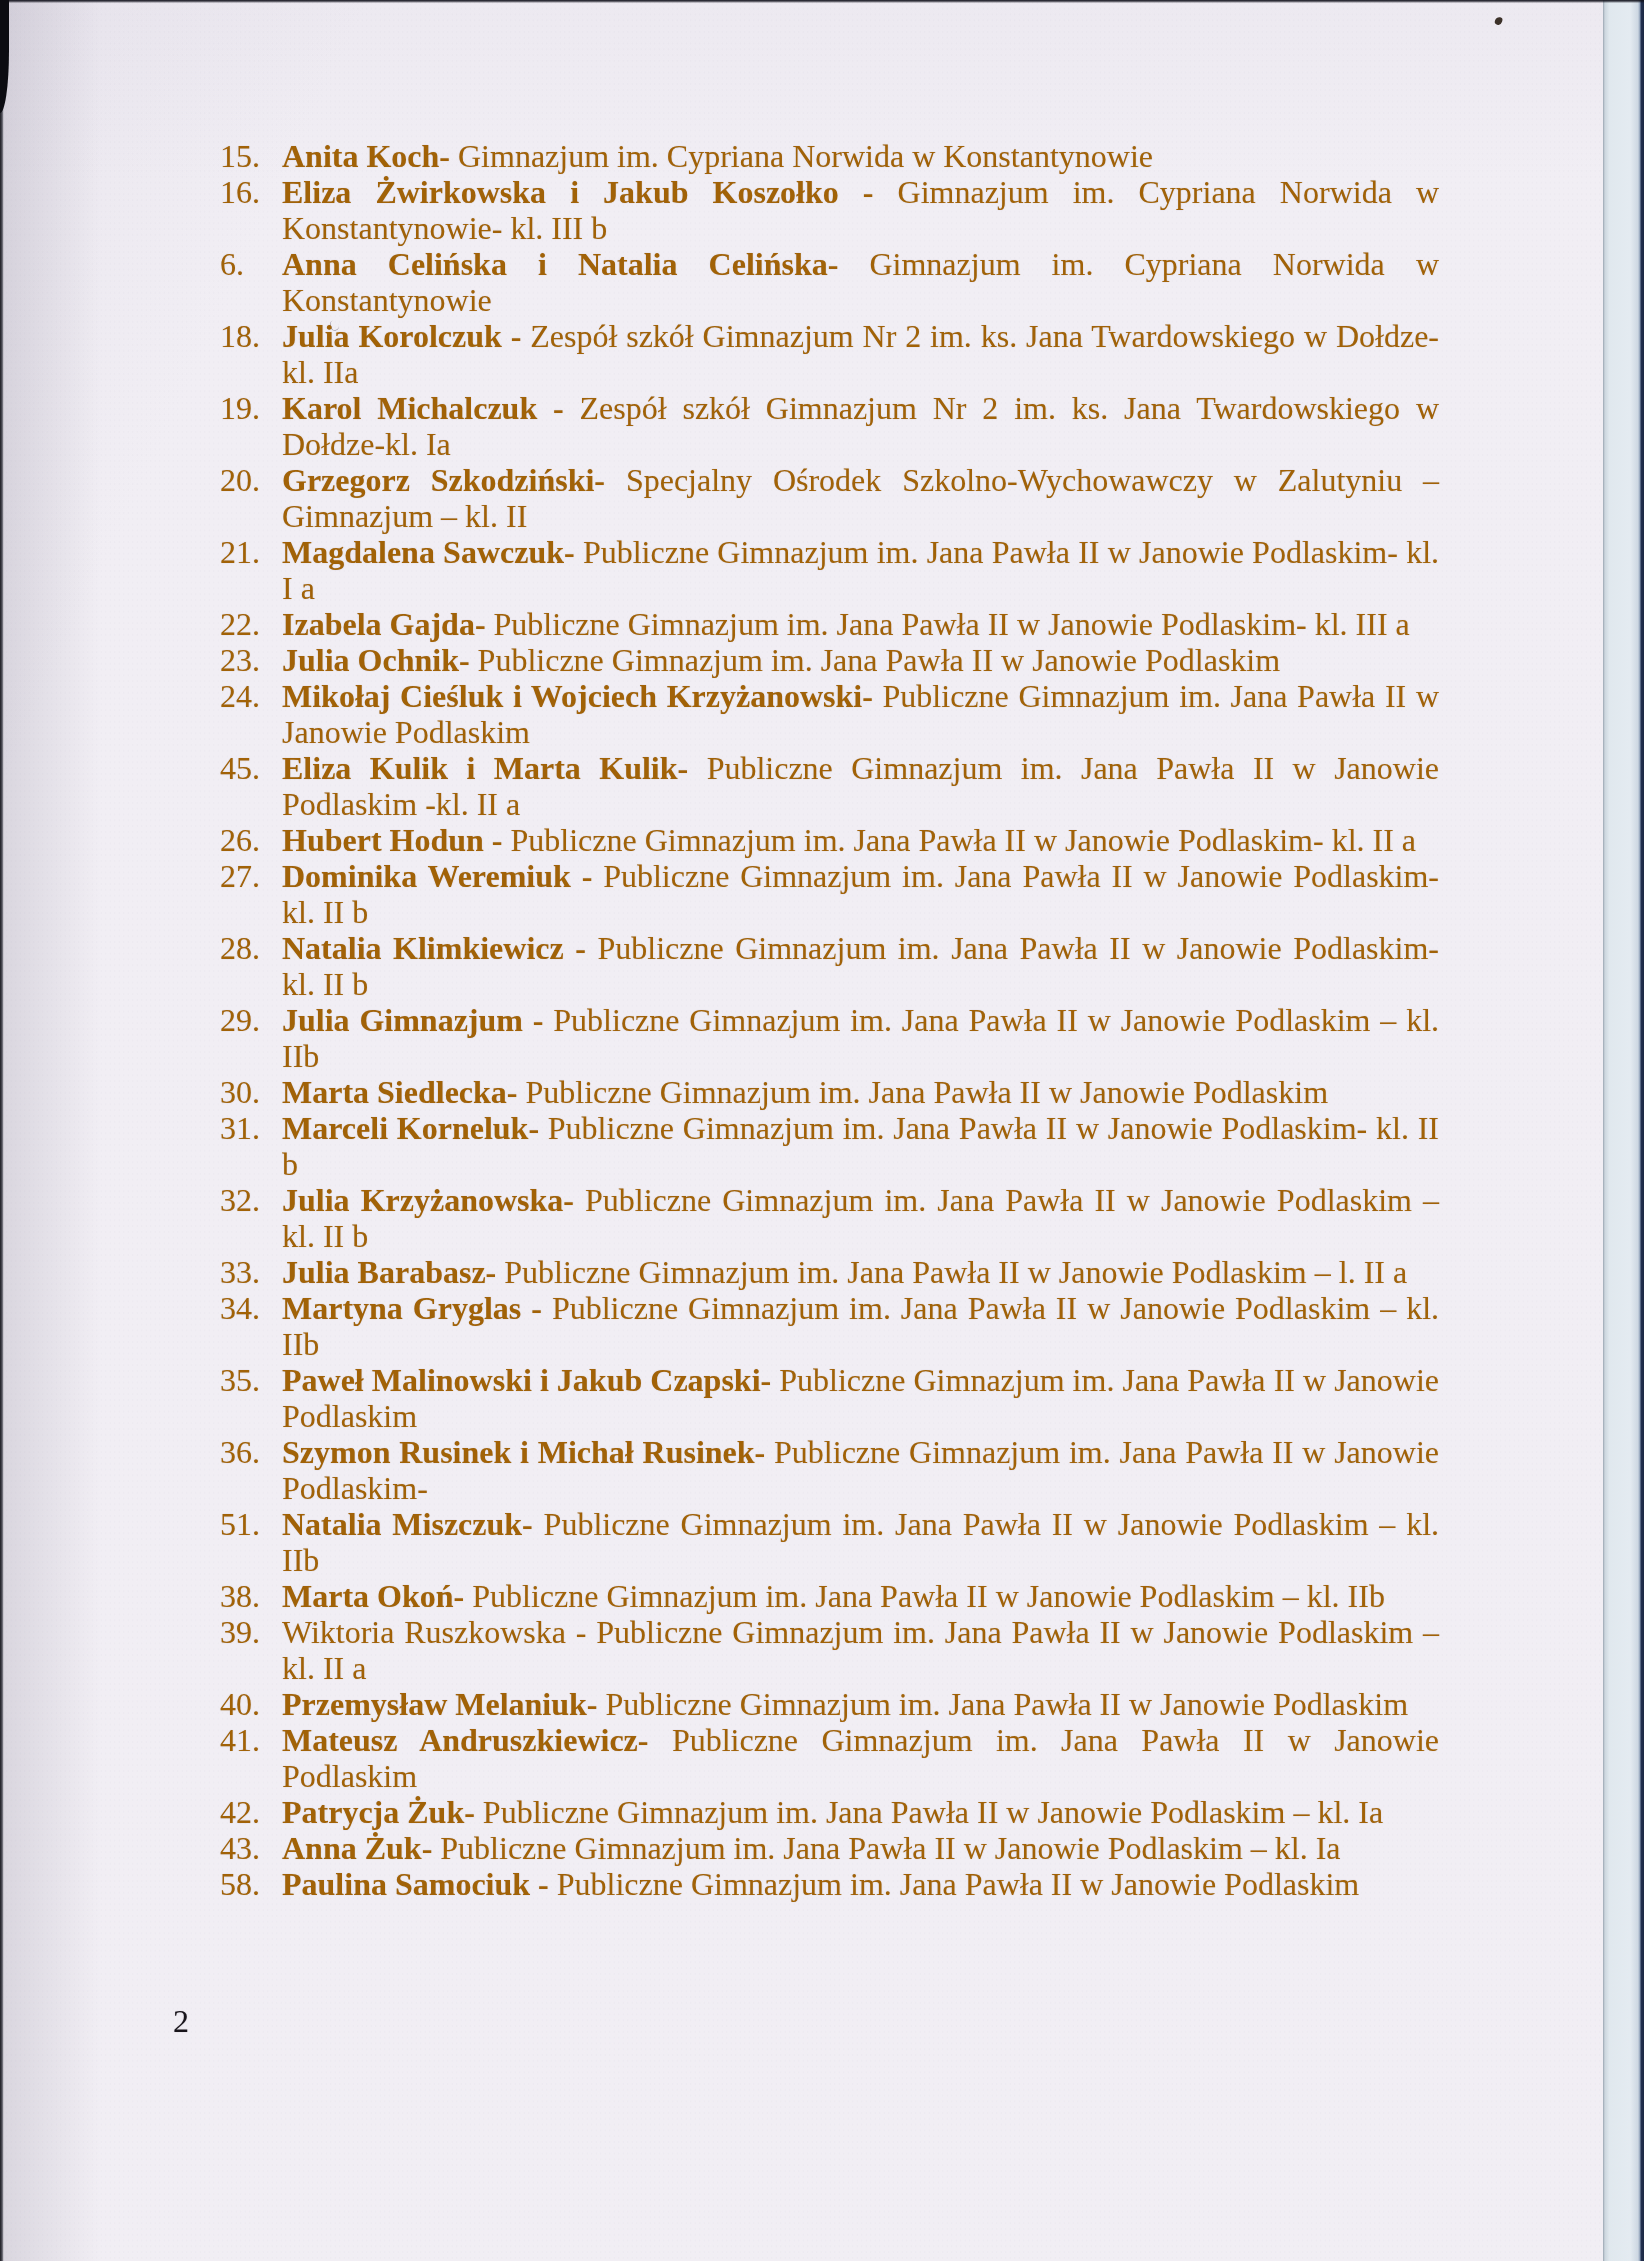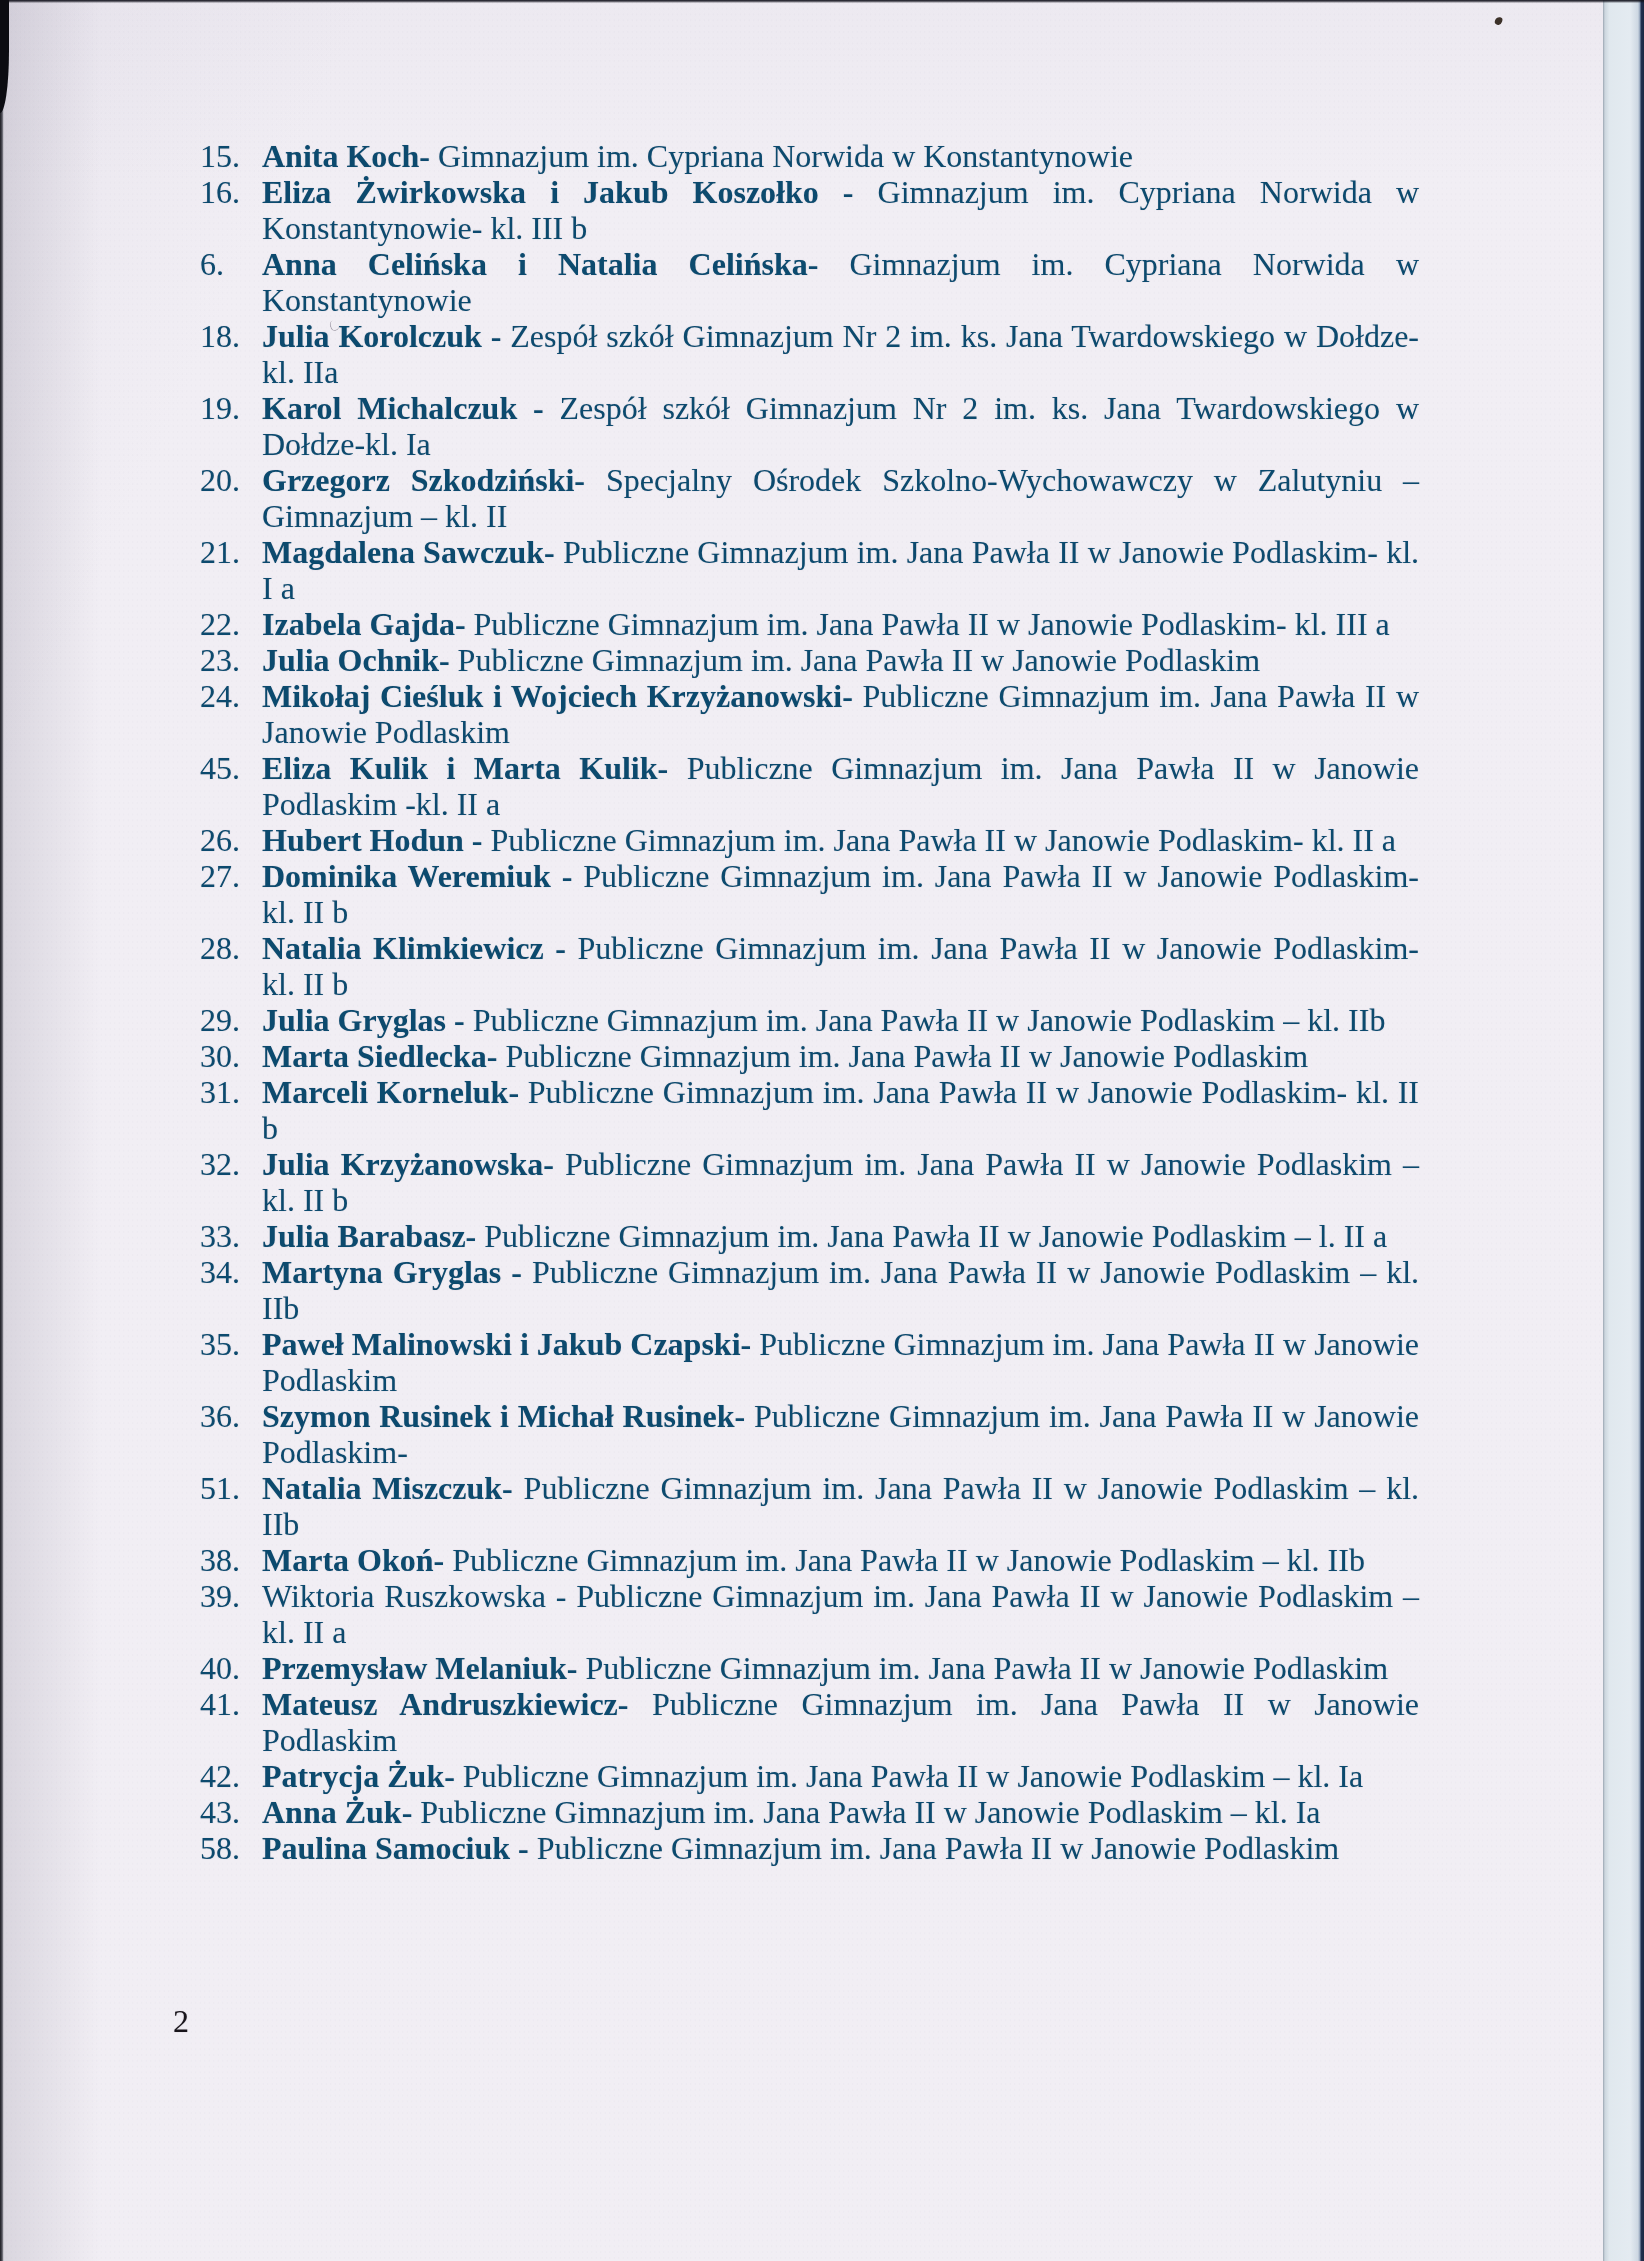--- a/index.html
+++ b/index.html
@@ -42,22 +42,22 @@
     background:linear-gradient(to right,rgba(150,145,162,0.26),rgba(150,145,162,0));}
   
   .speck{position:absolute;left:1495px;top:17px;width:7px;height:8.4px;
     background:#3c3129;border-radius:60% 40% 55% 45%;transform:rotate(20deg);}
   .smudge{position:absolute;left:330px;top:320px;width:8.4px;height:10.3px;
     border-left:1.9px solid rgba(105,98,115,0.55);
     border-bottom:1.9px solid rgba(105,98,115,0.45);
     border-radius:50%;transform:rotate(-18deg);}
   
   .content{
-    position:absolute;left:200px;top:138px;width:1219px;
-    font-size:32px;line-height:36px;color:#0c4a6e;
+    position:absolute;left:220px;top:138px;width:1219px;
+    font-size:32px;line-height:36px;color:#a16207;
     text-shadow:0 0 1.3px rgba(45,35,60,0.18);
   }
   .item{text-align:justify;padding-left:62px;text-indent:-62px;}
   .num{display:inline-block;width:62px;text-indent:0;}
   .name{font-weight:bold;}
   .name.plain{font-weight:normal;}
   .pageno{
     position:absolute;left:173px;top:2003px;
     font-size:32px;line-height:36px;color:#18141a;
     text-shadow:0 0 1.3px rgba(45,35,60,0.18);
@@ -84,21 +84,21 @@
       <div class="item"><span class="num">19.</span><span class="name">Karol Michalczuk -</span> <span class="rest">Zespół szkół Gimnazjum Nr 2 im. ks. Jana Twardowskiego w Dołdze-kl. Ia</span></div>
       <div class="item"><span class="num">20.</span><span class="name">Grzegorz Szkodziński-</span> <span class="rest">Specjalny Ośrodek Szkolno-Wychowawczy w Zalutyniu – Gimnazjum – kl. II</span></div>
       <div class="item"><span class="num">21.</span><span class="name">Magdalena Sawczuk-</span> <span class="rest">Publiczne Gimnazjum im. Jana Pawła II w Janowie Podlaskim- kl. I a</span></div>
       <div class="item"><span class="num">22.</span><span class="name">Izabela Gajda-</span> <span class="rest">Publiczne Gimnazjum im. Jana Pawła II w Janowie Podlaskim- kl. III a</span></div>
       <div class="item"><span class="num">23.</span><span class="name">Julia Ochnik-</span> <span class="rest">Publiczne Gimnazjum im. Jana Pawła II w Janowie Podlaskim</span></div>
       <div class="item"><span class="num">24.</span><span class="name">Mikołaj Cieśluk i Wojciech Krzyżanowski-</span> <span class="rest">Publiczne Gimnazjum im. Jana Pawła II w Janowie Podlaskim</span></div>
       <div class="item"><span class="num">45.</span><span class="name">Eliza Kulik i Marta Kulik-</span> <span class="rest">Publiczne Gimnazjum im. Jana Pawła II w Janowie Podlaskim -kl. II a</span></div>
       <div class="item"><span class="num">26.</span><span class="name">Hubert Hodun -</span> <span class="rest">Publiczne Gimnazjum im. Jana Pawła II w Janowie Podlaskim- kl. II a</span></div>
       <div class="item"><span class="num">27.</span><span class="name">Dominika Weremiuk -</span> <span class="rest">Publiczne Gimnazjum im. Jana Pawła II w Janowie Podlaskim- kl. II b</span></div>
       <div class="item"><span class="num">28.</span><span class="name">Natalia Klimkiewicz -</span> <span class="rest">Publiczne Gimnazjum im. Jana Pawła II w Janowie Podlaskim- kl. II b</span></div>
-      <div class="item"><span class="num">29.</span><span class="name">Julia Gryglas -</span> <span class="rest">Publiczne Gimnazjum im. Jana Pawła II w Janowie Podlaskim – kl. IIb</span></div>
+      <div class="item"><span class="num">29.</span><span class="name">Julia Gimnazjum -</span> <span class="rest">Publiczne Gimnazjum im. Jana Pawła II w Janowie Podlaskim – kl. IIb</span></div>
       <div class="item"><span class="num">30.</span><span class="name">Marta Siedlecka-</span> <span class="rest">Publiczne Gimnazjum im. Jana Pawła II w Janowie Podlaskim</span></div>
       <div class="item"><span class="num">31.</span><span class="name">Marceli Korneluk-</span> <span class="rest">Publiczne Gimnazjum im. Jana Pawła II w Janowie Podlaskim- kl. II b</span></div>
       <div class="item"><span class="num">32.</span><span class="name">Julia Krzyżanowska-</span> <span class="rest">Publiczne Gimnazjum im. Jana Pawła II w Janowie Podlaskim – kl. II b</span></div>
       <div class="item"><span class="num">33.</span><span class="name">Julia Barabasz-</span> <span class="rest">Publiczne Gimnazjum im. Jana Pawła II w Janowie Podlaskim – l. II a</span></div>
       <div class="item"><span class="num">34.</span><span class="name">Martyna Gryglas -</span> <span class="rest">Publiczne Gimnazjum im. Jana Pawła II w Janowie Podlaskim – kl. IIb</span></div>
       <div class="item"><span class="num">35.</span><span class="name">Paweł Malinowski i Jakub Czapski-</span> <span class="rest">Publiczne Gimnazjum im. Jana Pawła II w Janowie Podlaskim</span></div>
       <div class="item"><span class="num">36.</span><span class="name">Szymon Rusinek i Michał Rusinek-</span> <span class="rest">Publiczne Gimnazjum im. Jana Pawła II w Janowie Podlaskim-</span></div>
       <div class="item"><span class="num">51.</span><span class="name">Natalia Miszczuk-</span> <span class="rest">Publiczne Gimnazjum im. Jana Pawła II w Janowie Podlaskim – kl. IIb</span></div>
       <div class="item"><span class="num">38.</span><span class="name">Marta Okoń-</span> <span class="rest">Publiczne Gimnazjum im. Jana Pawła II w Janowie Podlaskim – kl. IIb</span></div>
       <div class="item"><span class="num">39.</span><span class="name plain">Wiktoria Ruszkowska -</span> <span class="rest">Publiczne Gimnazjum im. Jana Pawła II w Janowie Podlaskim – kl. II a</span></div>

